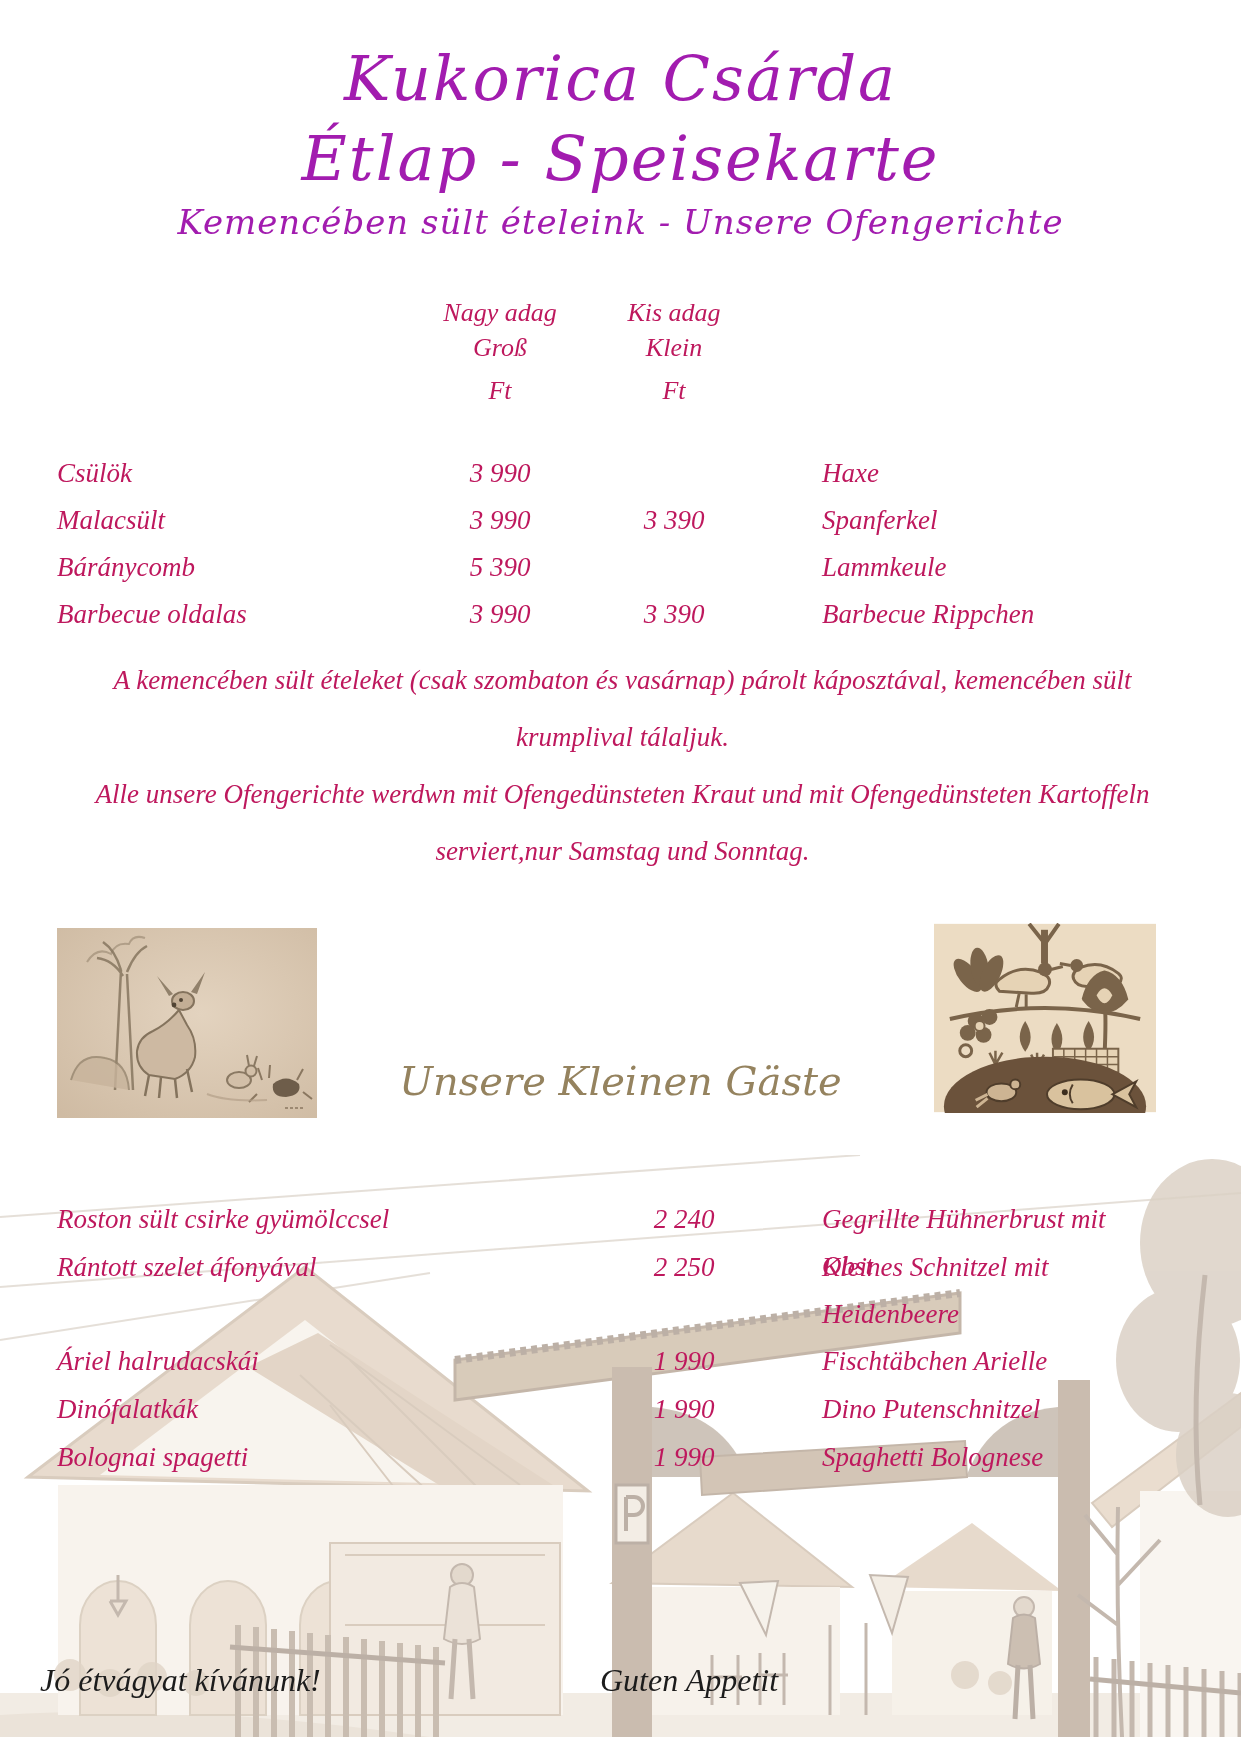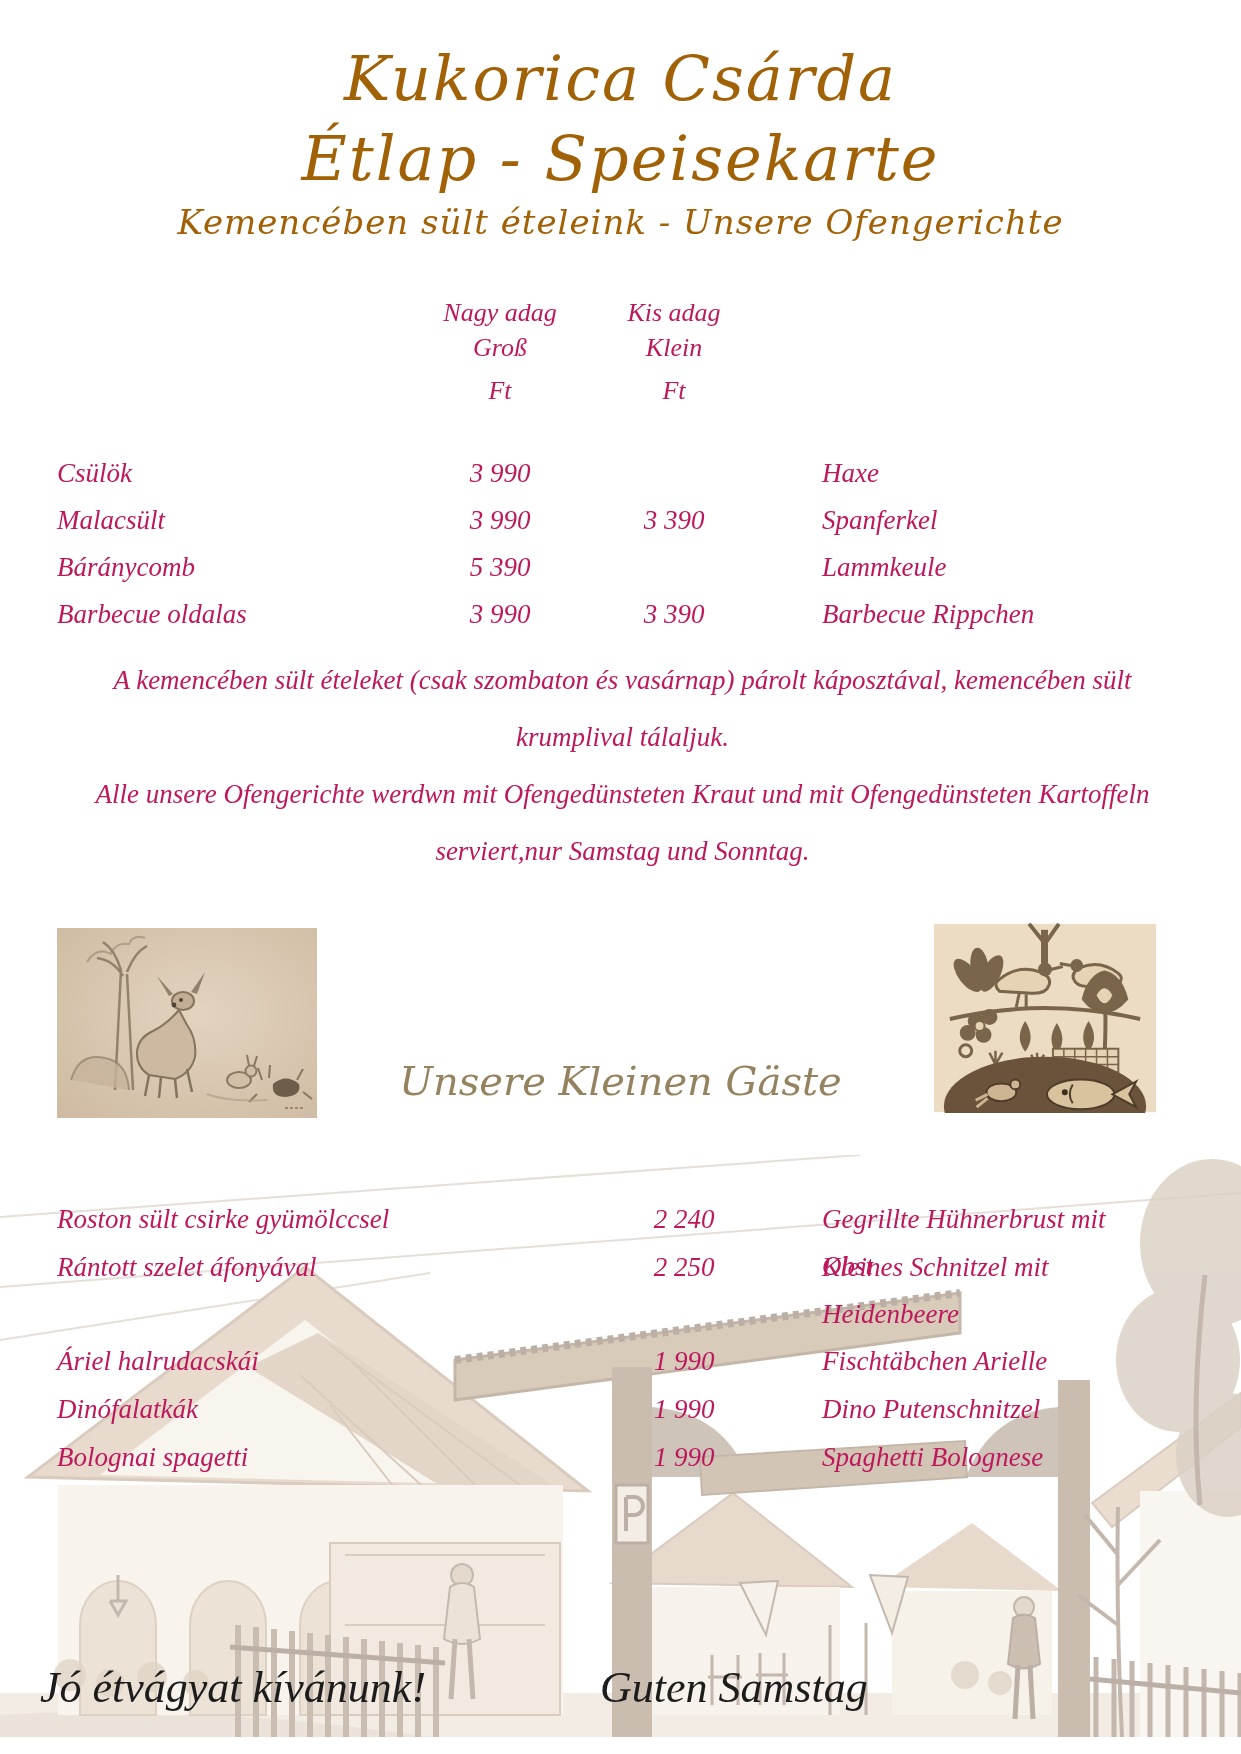--- a/index.html
+++ b/index.html
@@ -1,19 +1,19 @@
 <!DOCTYPE html>
 <html><head>
 <meta charset="utf-8">
 <style>
   html,body{margin:0;padding:0;background:#ffffff;}
   .page{position:relative;width:1241px;height:1754px;background:#ffffff;overflow:hidden;
         font-family:"Liberation Serif","DejaVu Serif",serif;}
   .abs{position:absolute;}
-  .script{font-family:"DejaVu Serif","Liberation Serif",serif;font-style:italic;color:#a16207;}
+  .script{font-family:"DejaVu Serif","Liberation Serif",serif;font-style:italic;color:#a21caf;}
   .bodyit{font-family:"Liberation Serif","DejaVu Serif",serif;font-style:italic;color:#be185d;}
   .center{text-align:center;}
   .title1{top:42px;left:0;width:100%;font-size:62px;letter-spacing:2px;}
   .title2{top:122px;left:0;width:100%;font-size:62px;letter-spacing:2px;}
   .sect-head{top:202px;left:0;width:100%;font-size:34px;letter-spacing:1px;}
   .colhead{top:295px;width:240px;font-size:26px;line-height:35px;text-align:center;}
   .colhead .unit{display:block;margin-top:8px;}
   .col-large{left:380px;}
   .col-small{left:554px;}
   .mrow{left:0;width:100%;height:47px;font-size:27px;line-height:47px;}
@@ -22,21 +22,21 @@
   .c-ps{position:absolute;left:554px;width:240px;text-align:center;}
   .c-pk{position:absolute;left:564px;width:240px;text-align:center;}
   .c-de{position:absolute;left:822px;width:340px;line-height:47px;}
   .note{left:70px;width:1105px;font-size:27px;line-height:57px;text-align:center;}
   .note-hu{top:652px;}
   .note-de{top:766px;}
   .kids-head1{top:1002px;left:0;width:100%;font-size:40px;color:#95835f;}
   .kids-head2{top:1058px;left:0;width:100%;font-size:40px;color:#95835f;}
   .img-frame{overflow:hidden;}
   .photo-bg{top:1155px;left:0;width:1241px;height:582px;}
-  .footer-txt{font-size:44px;color:#1c1c1c;white-space:nowrap;}
+  .footer-txt{font-size:32px;color:#1c1c1c;white-space:nowrap;}
   svg{display:block;}
 </style>
 </head>
 <body>
 
 <div class="page">
 
   <div class="abs photo-bg img-frame">
     <svg viewBox="0 0 1241 582" width="1241" height="582" aria-hidden="true">
       <g opacity="0.5">
@@ -286,15 +286,15 @@
     <span class="c-pk">1 990</span>
     <span class="c-de">Dino Putenschnitzel</span>
   </div>
   <div class="abs bodyit mrow" style="top:1434px;">
     <span class="c-hu">Bolognai spagetti</span>
     <span class="c-pk">1 990</span>
     <span class="c-de">Spaghetti Bolognese</span>
   </div>
 
   <div class="abs bodyit footer-txt" style="top:1662px;left:40px;">Jó étvágyat kívánunk!</div>
-  <div class="abs bodyit footer-txt" style="top:1662px;left:600px;">Guten Samstag</div>
+  <div class="abs bodyit footer-txt" style="top:1662px;left:600px;">Guten Appetit</div>
 
 </div>
 
 </body></html>

